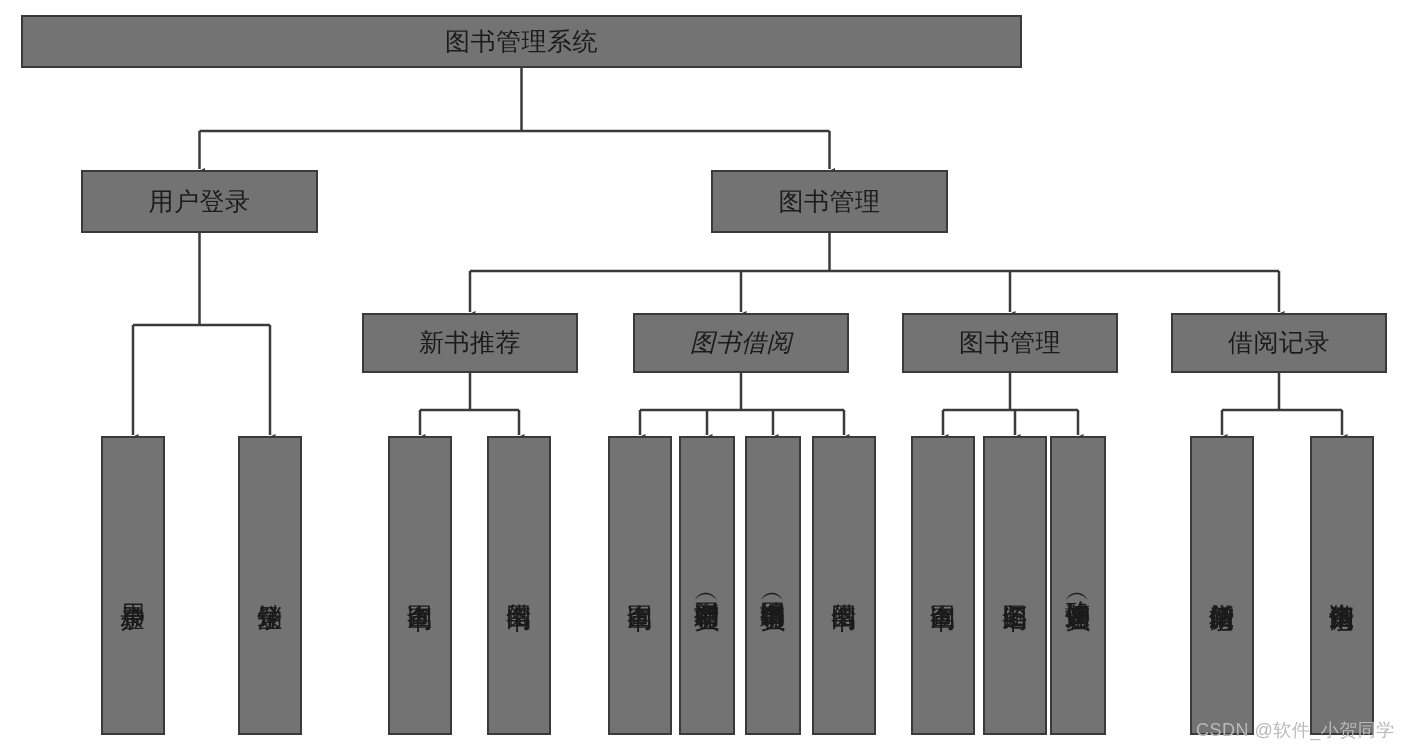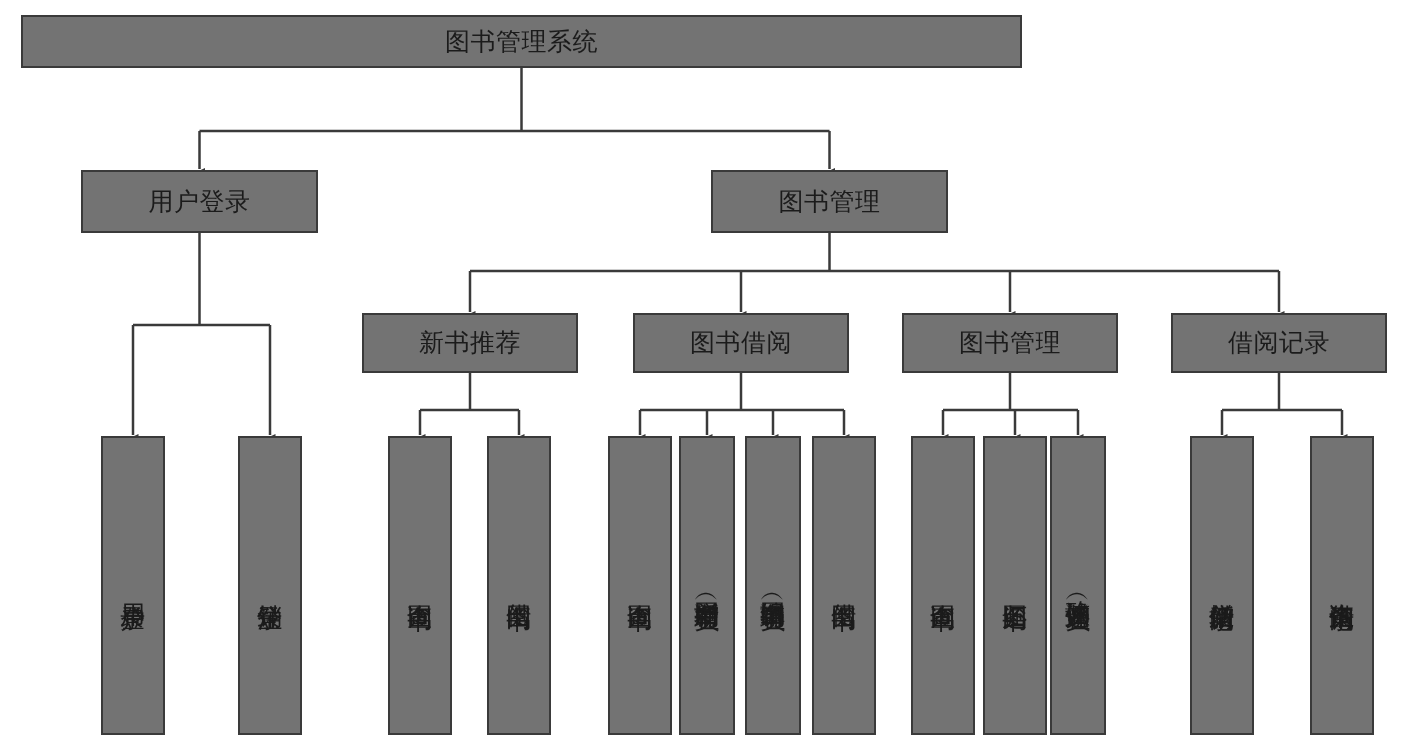--- a/index.html
+++ b/index.html
@@ -115,21 +115,21 @@
       </div>
       <div class="node horiz" style="left: 81px; top: 170px; width: 237px; height: 63px;">
         <span class="label">用户登录</span>
       </div>
       <div class="node horiz" style="left: 711px; top: 170px; width: 237px; height: 63px;">
         <span class="label">图书管理</span>
       </div>
       <div class="node horiz" style="left: 362px; top: 313px; width: 216px; height: 60px; justify-content: center;">
         <span class="label">新书推荐</span>
       </div>
-      <div class="node horiz" style="left: 633px; top: 313px; width: 216px; height: 60px;">
+      <div class="node horiz" style="left: 633px; top: 313px; width: 216px; height: 60px; font-style: italic;">
         <span class="label">图书借阅</span>
       </div>
       <div class="node horiz" style="left: 902px; top: 313px; width: 216px; height: 60px;">
         <span class="label">图书管理</span>
       </div>
       <div class="node horiz" style="left: 1171px; top: 313px; width: 216px; height: 60px; text-align: right;">
         <span class="label">借阅记录</span>
       </div>
       <div class="node vert" style="left: 101px; top: 436px; width: 64px; height: 299px;">
         <span class="label">用户登录</span>
@@ -165,14 +165,15 @@
         <span class="label">确认归还（管理员）</span>
       </div>
       <div class="node vert" style="left: 1190px; top: 436px; width: 64px; height: 299px;">
         <span class="label">新增借阅记录</span>
       </div>
       <div class="node vert" style="left: 1310px; top: 436px; width: 64px; height: 299px;">
         <span class="label">查询借阅记录</span>
       </div>
     </div>
 
+  <div class="watermark" style="left: 1196px; top: 718px;">CSDN @软件_小贺同学</div>
 
 </div>
 
 </body></html>

